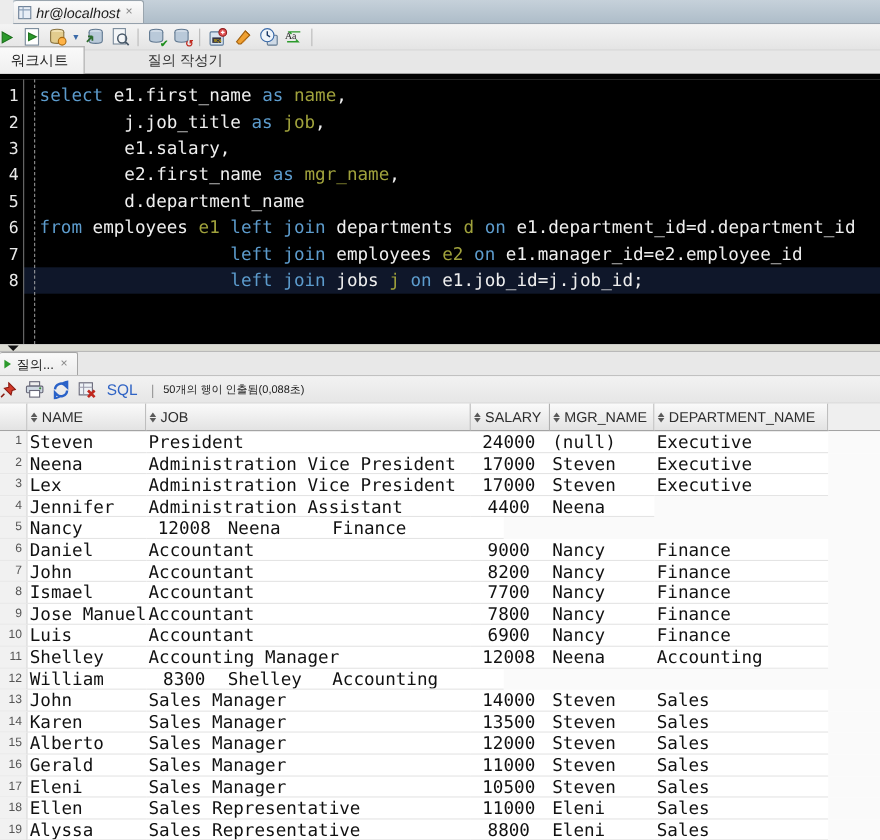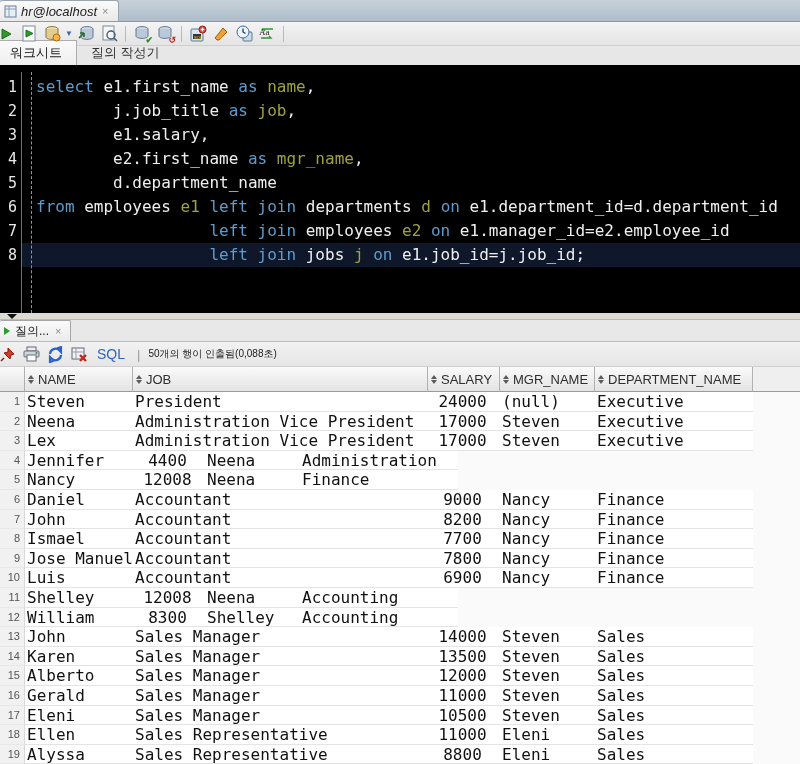--- a/index.html
+++ b/index.html
@@ -1,41 +1,41 @@
 <!DOCTYPE html>
 <html><head>
 <meta charset="utf-8">
 <style>
   * { margin:0; padding:0; box-sizing:border-box; }
   html,body { width:800px; height:764px; overflow:hidden; background:#ececec;
               font-family:"Liberation Sans", sans-serif; }
 
   
   .doc-tabbar { height:22px; display:flex; align-items:flex-end;
-                background:linear-gradient(#c6d1da,#aebdc9); border-bottom:1px solid #8d9aa6; }
+                background:linear-gradient(#c6d1da,#aebdc9); border-bottom:1px solid #8d9aa6;margin-left:12px; }
   .doc-tab { height:21px; display:flex; align-items:center; gap:4px; padding:0 8px 0 4px;
              background:linear-gradient(#fbfbfb,#e9e9e9); border:1px solid #9aa5ae; border-bottom:none;
              border-left:none; border-radius:3px 3px 0 0; }
   .doc-tab-icon svg { display:block; }
   .doc-tab-label { font-style:italic; font-size:13px; color:#1c1c1c; }
   .tab-close { color:#8a8a8a; font-size:11px; line-height:10px; padding:0 1px; cursor:default; }
 
   
   .main-toolbar { height:24px; display:flex; align-items:center; gap:3px; padding:1px 2px;
                   background:linear-gradient(#f4f4f4,#e4e4e4); border-bottom:1px solid #cfcfcf; }
   .tbi { width:20px; height:20px; display:inline-flex; align-items:center; justify-content:center;
          position:relative; font-size:13px; }
   .tbi svg { display:block; }
   .tb-sep { width:1px; height:16px; background:#b9b9b9; margin:0 3px; }
   .dd-arrow { font-size:8px; color:#3a6aa8; width:8px; }
   .badge { position:absolute; right:-1px; bottom:-1px; font-size:9px; line-height:9px; font-weight:bold; }
 
   
   .ws-tabbar { height:26px; background:#e7e7e7; display:flex; align-items:flex-end;
-               border-bottom:7px solid #000000; }
+               border-bottom:5px solid #000000;gap:43px; }
   .ws-tab { height:25px; padding:0 14px; display:flex; align-items:center; font-size:13px; color:#222; }
   .ws-tab.active { background:linear-gradient(#fafafa,#efefef); border-right:1px solid #adadad;
                    border-top:1px solid #adadad; margin-left:-8px; padding-left:18px; }
   .ws-tab.inactive { color:#333; }
 
   
   .editor { position:relative; height:241px; background:#000; overflow:hidden; padding-top:3px; }
   .gutter-line { position:absolute; left:21px; top:0; bottom:0; width:1px; background:#6f6f6f; }
   .margin-line { position:absolute; left:31px; top:0; bottom:0; width:0;
                  border-left:1px dashed #b8b8b8; opacity:.8; }
@@ -346,23 +346,23 @@
         <div class="g-cell c-name">Lex</div>
         <div class="g-cell c-job">Administration Vice President</div>
         <div class="g-cell c-sal num">17000</div>
         <div class="g-cell c-mgr">Steven</div>
         <div class="g-cell c-dept">Executive</div>
         <div class="g-fill"></div>
       </div>
       <div class="g-row">
         <div class="g-num">4</div>
         <div class="g-cell c-name">Jennifer</div>
+        <div class="g-cell c-job">Administration Assistant</div>
         <div class="g-cell c-sal num">4400</div>
         <div class="g-cell c-mgr">Neena</div>
-        <div class="g-cell c-dept">Administration</div>
         <div class="g-fill"></div>
       </div>
       <div class="g-row">
         <div class="g-num">5</div>
         <div class="g-cell c-name">Nancy</div>
         <div class="g-cell c-sal num">12008</div>
         <div class="g-cell c-mgr">Neena</div>
         <div class="g-cell c-dept">Finance</div>
         <div class="g-fill"></div>
       </div>
@@ -407,20 +407,21 @@
         <div class="g-cell c-name">Luis</div>
         <div class="g-cell c-job">Accountant</div>
         <div class="g-cell c-sal num">6900</div>
         <div class="g-cell c-mgr">Nancy</div>
         <div class="g-cell c-dept">Finance</div>
         <div class="g-fill"></div>
       </div>
       <div class="g-row">
         <div class="g-num">11</div>
         <div class="g-cell c-name">Shelley</div>
+        <div class="g-cell c-job">Accounting Manager</div>
         <div class="g-cell c-sal num">12008</div>
         <div class="g-cell c-mgr">Neena</div>
         <div class="g-cell c-dept">Accounting</div>
         <div class="g-fill"></div>
       </div>
       <div class="g-row">
         <div class="g-num">12</div>
         <div class="g-cell c-name">William</div>
         <div class="g-cell c-sal num">8300</div>
         <div class="g-cell c-mgr">Shelley</div>

